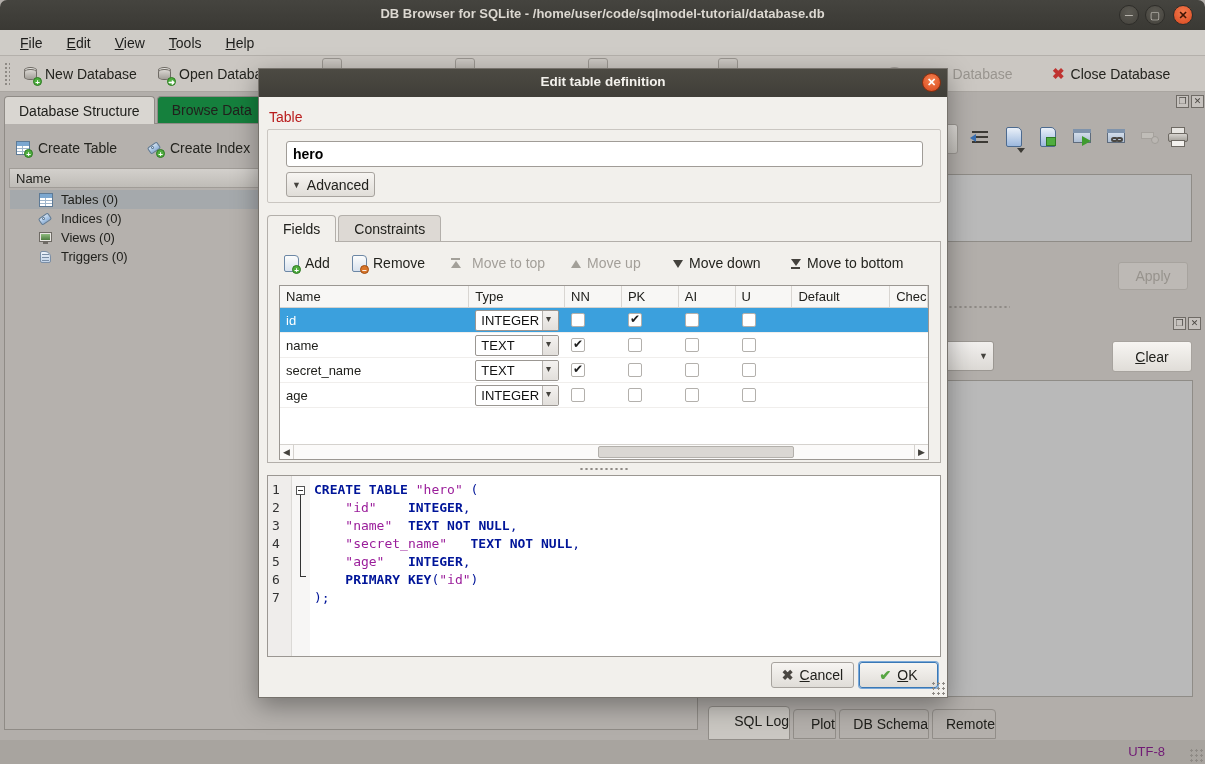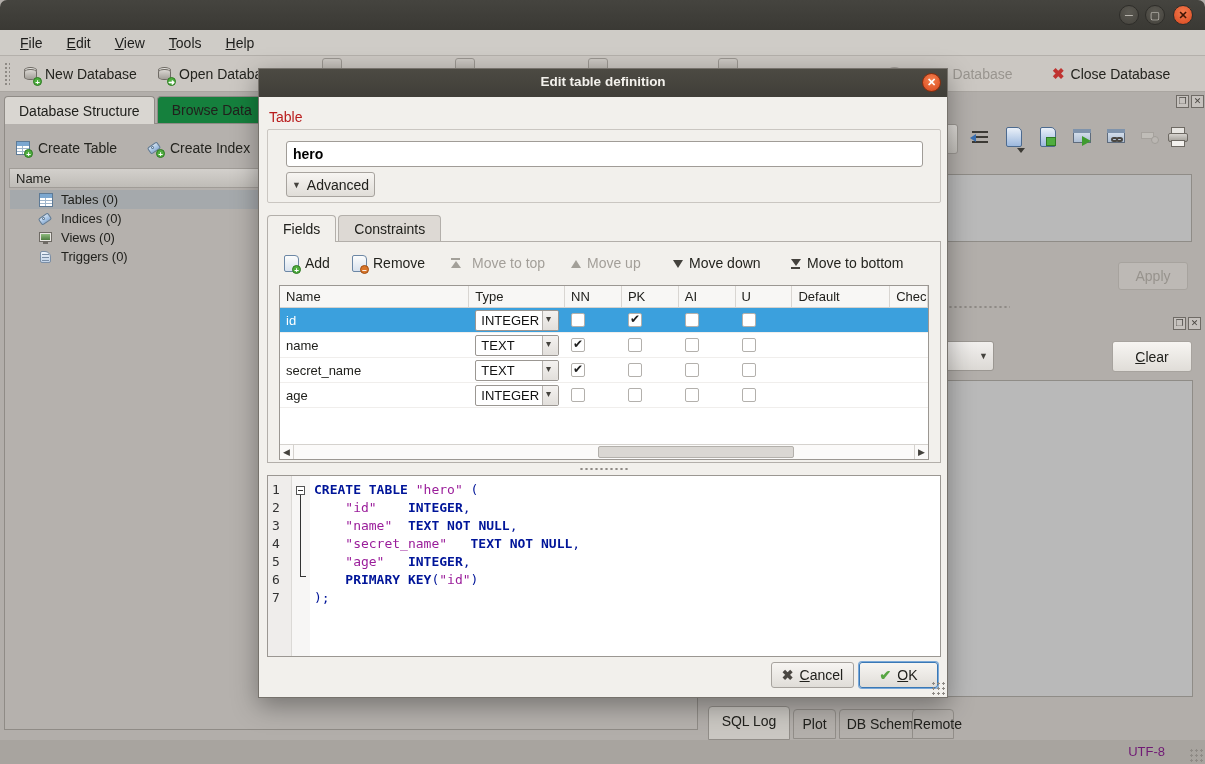--- a/index.html
+++ b/index.html
@@ -62,21 +62,21 @@
   .doc-shape { position:absolute; left:4px; top:3px; width:16px; height:20px; background:linear-gradient(#eaf0f8,#9cb8dd); border:1px solid #4c6a8f; border-radius:2px 5px 2px 2px; }
   .textarea { position:absolute; background:#b9b9b9; border:1px solid #8f8c87; }
   .btn { display:flex; align-items:center; justify-content:center; gap:6px; background:linear-gradient(#f7f5f2,#e0ddd8); border:1px solid #a7a39e; border-radius:3px; font-size:14px; color:#21211d; }
   .btn.disabled { background:#bdb9b5; color:#97938d; border-color:#a7a39e; }
   .combo { position:absolute; background:linear-gradient(#f2f0ee,#dcd9d5); border:1px solid #9b9792; border-radius:3px; }
   .combo .arr { position:absolute; right:5px; top:50%; transform:translateY(-50%); font-size:9px; color:#44423d; }
   .dots-h { position:absolute; height:4px; background-image:radial-gradient(circle,#8e8a85 1px,transparent 1.3px); background-size:5px 4px; }
   .grip { position:absolute; width:14px; height:14px; background-image:radial-gradient(circle,#8e8a85 1px,transparent 1.3px); background-size:5px 5px; }
 
   
-  .btab { position:absolute; border:1px solid #918d88; border-radius:4px 4px 0 0; background:#b3afab; font-size:14px; color:#21211d; text-align:center; padding-top:6px; height:30px; top:709px; }
+  .btab { position:absolute; border:1px solid #918d88; border-radius:4px 4px 0 0; background:#b3afab; font-size:14px; color:#21211d; text-align:right; padding-top:6px; height:30px; top:709px; }
   .btab.selected { background:#cac7c2; top:706px; height:34px; z-index:2; }
   .statusbar { position:absolute; left:0; top:740px; width:100%; height:24px; background:#a8a49f; }
   .status-enc { position:absolute; right:40px; top:4px; font-size:13px; color:#701a75; }
 
   
   .dialog { position:absolute; left:258px; top:68px; width:690px; height:630px; background:#f2f0ec; border:1px solid #76726c; box-shadow:0 8px 24px rgba(0,0,0,.35); z-index:10; }
   .dlg-titlebar { position:absolute; left:0; top:0; width:100%; height:28px; background:linear-gradient(#4c4a43,#403e38); }
   .dlg-title { position:absolute; left:0; right:0; top:5px; text-align:center; color:#f3f1ec; font-size:13.5px; font-weight:bold; }
   .dlg-close { position:absolute; right:6px; top:4px; width:19px; height:19px; border-radius:50%; background:radial-gradient(circle at 50% 35%,#f4814e,#d8481f); border:1px solid #8c2d0d; color:#fff; font-size:11px; line-height:17px; text-align:center; font-weight:bold; }
   .dlg-label { position:absolute; font-size:14px; color:#b91c1c; }
@@ -128,20 +128,21 @@
   .dlg-btn { position:absolute; height:26px; top:593px; }
   .ok-focus { border:1px solid #3a78b5; box-shadow:0 0 0 1px #7aa8d8; }
   .mnemo u { text-decoration:underline; }
 </style>
 </head>
 <body>
 
 <div class="window">
 
   <div class="titlebar">
+    <div class="title">DB Browser for SQLite - /home/user/code/sqlmodel-tutorial/database.db</div>
     <div class="winbtn" style="right:66px;">─</div>
     <div class="winbtn" style="right:40px;">▢</div>
     <div class="winbtn close" style="right:12px;">✕</div>
   </div>
 
   <div class="menubar">
     <span class="menu-item mnemo"><u>F</u>ile</span>
     <span class="menu-item mnemo"><u>E</u>dit</span>
     <span class="menu-item mnemo"><u>V</u>iew</span>
     <span class="menu-item mnemo"><u>T</u>ools</span>
@@ -300,21 +301,21 @@
     </div>
   <div class="btn" style="position:absolute; left:1112px; top:341px; width:80px; height:31px;">
     <span class="mnemo"><u>C</u>lear</span>
   </div>
   <div class="textarea" style="left:712px; top:380px; width:481px; height:317px;"></div>
   <div class="grip" style="left:700px; top:683px;"></div>
 
   <div class="btab selected" style="left:708px; width:82px;">SQL Log</div>
   <div class="btab" style="left:793px; width:43px;">Plot</div>
   <div class="btab" style="left:839px; width:90px;">DB Schema</div>
-  <div class="btab" style="left:912px; width:42px;">Remote</div>
+  <div class="btab" style="left:932px; width:64px;">Remote</div>
 
   <div class="statusbar">
     <span class="status-enc">UTF-8</span>
     <div class="grip" style="right:2px; top:8px;"></div>
   </div>
 
   <div class="dialog">
     <div class="dlg-titlebar">
       <div class="dlg-title">Edit table definition</div>
       <div class="dlg-close">✕</div>

